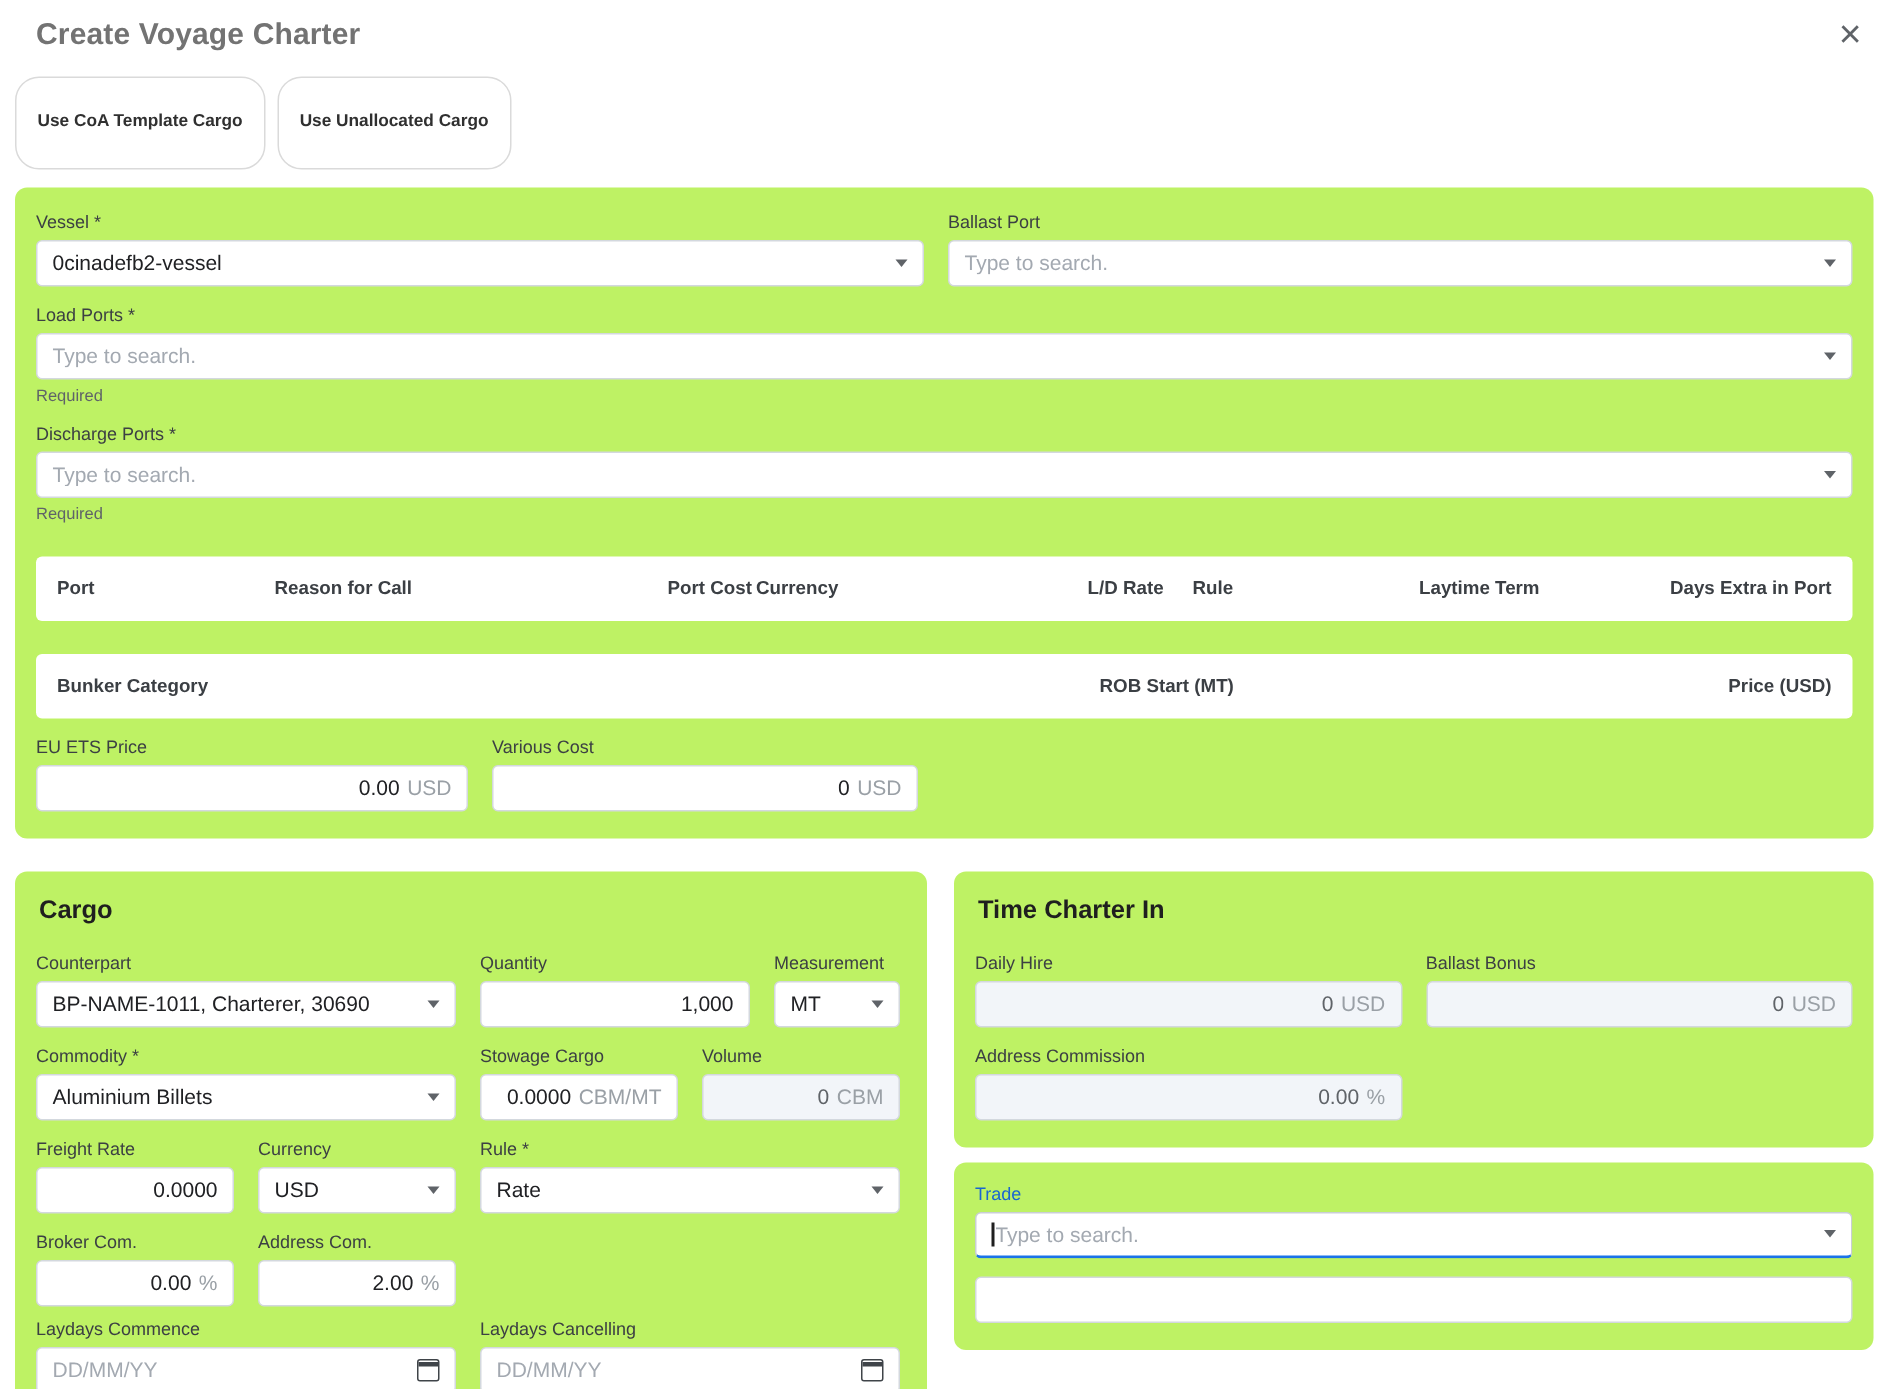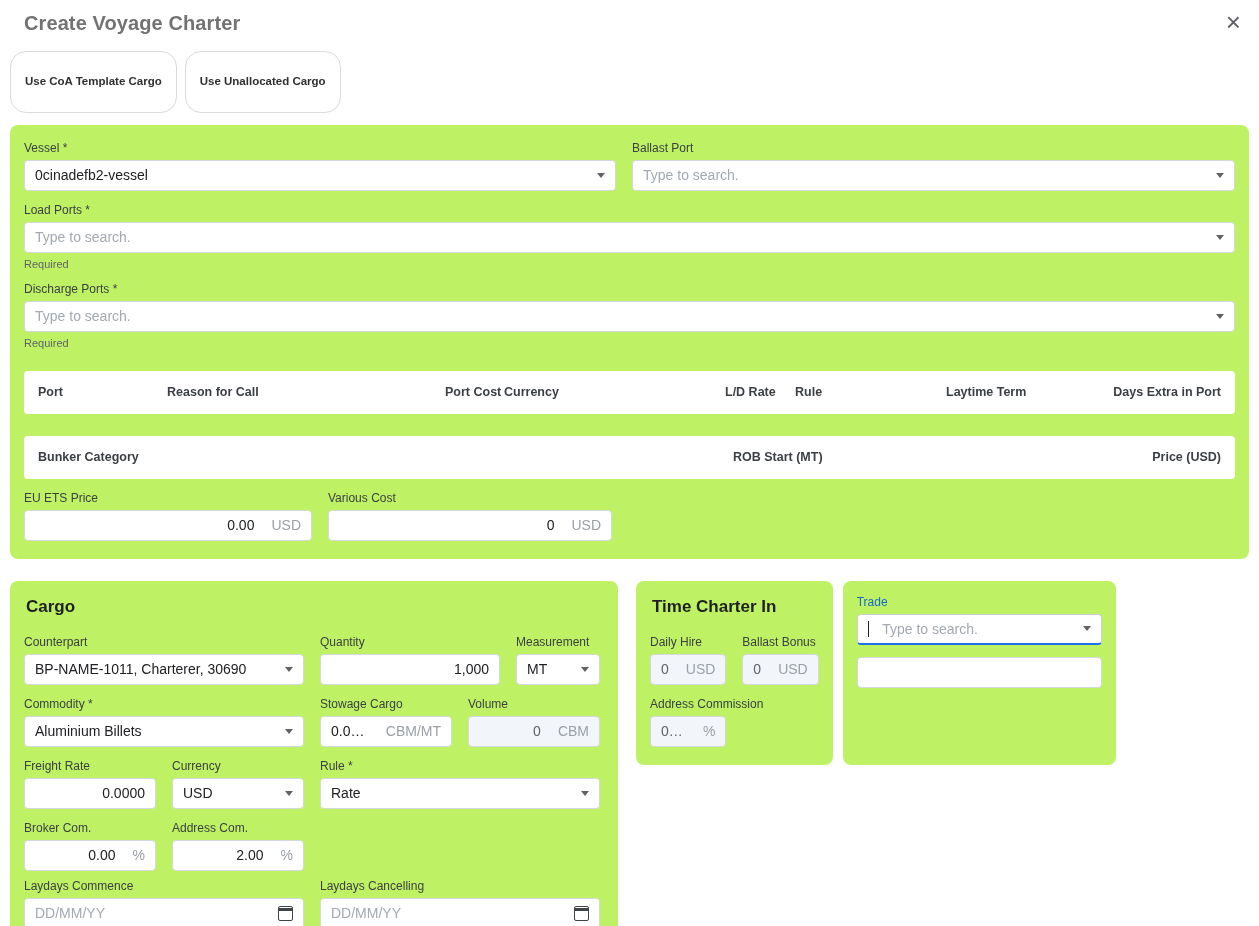--- a/index.html
+++ b/index.html
@@ -30,21 +30,21 @@
   .main-panel { margin-bottom: 22px; }
 
   
   .frow { display:flex; gap:16px; margin-top:12px; align-items:flex-start; }
   .frow.first { margin-top: 2px; }
   .field label { display:block; font-size:12px; color:#3c4043; margin-bottom:5px; white-space:nowrap; }
   .helper { font-size:11px; color:#5f6368; margin-top:5px; }
 
   .control {
     height:31px; background:#fff; border:1px solid #d3d8de; border-radius:4px;
-    display:flex; align-items:center; padding:0 10px; font-size:14px; color:#202124;gap:12px;
+    display:flex; align-items:center; padding:0 10px; font-size:14px; color:#202124;
   }
   .control input {
     border:0; outline:0; background:transparent; flex:1; min-width:0;
     font: inherit; color:#202124; padding:0;
   }
   .control input::placeholder { color:#a3a9b1; }
   .control .val { white-space:nowrap; overflow:hidden; text-overflow:ellipsis; }
   .select .val { flex:1; }
   .num { justify-content:flex-end; }
   .unit { color:#9aa0a6; margin-left:5px; flex:none; }
@@ -63,21 +63,21 @@
   
   .table-strip {
     position:relative; height:43px; background:#fff; border-radius:4px;
     margin-top:22px; font-size:12.5px; font-weight:700; color:#3b3f44;
   }
   .table-strip span { position:absolute; top:50%; transform:translateY(-50%); white-space:nowrap; }
 
   
   .bottom { display:flex; gap:18px; align-items:flex-start; }
   .cargo-panel { width:608px; flex:none; }
-  .right-col { flex:1; display:flex; gap:10px; }
+  .right-col { flex:1; display:flex; flex-direction:column; gap:10px; }
   .section-title { font-size:17px; font-weight:700; color:#1f1f1f; margin:2px 0 18px 2px; }
   .laydays-row { margin-top:8px; }
 
   
   .focused { border:1px solid #c9ced5; border-bottom:2px solid #1a73e8; }
   .caret { width:1.5px; height:16px; background:#1f1f1f; flex:none; margin-right:1px; animation: blink 1.1s step-end infinite; }
   @keyframes blink { 50% { opacity:0; } }
   .label-accent { color:#1a66d0 !important; }
 </style>
 </head>
@@ -131,21 +131,21 @@
         <div class="control select">
           <input type="text" placeholder="Type to search." style="">
           <span class="arrow"></span>
         </div>
         <div class="helper">Required</div>
       </div>
     </div>
 
     <div class="table-strip">
       <span style="left:14px">Port</span>
-      <span style="left:143px">Reason for Call</span>
+      <span style="left:159px">Reason for Call</span>
       <span style="left:421px">Port Cost</span>
       <span style="left:480px">Currency</span>
       <span style="left:701px">L/D Rate</span>
       <span style="left:771px">Rule</span>
       <span style="left:922px">Laytime Term</span>
       <span style="right:14px">Days Extra in Port</span>
     </div>
 
     <div class="table-strip">
       <span style="left:14px">Bunker Category</span>

